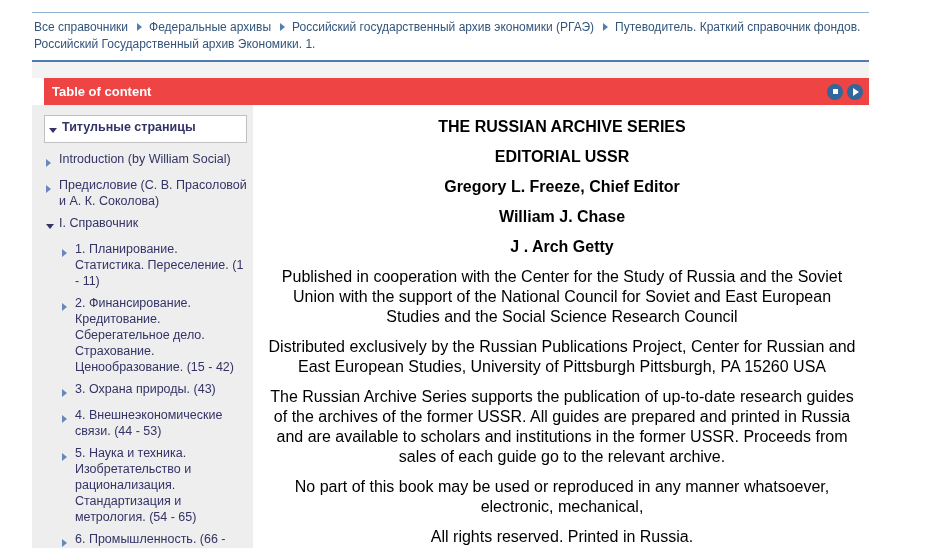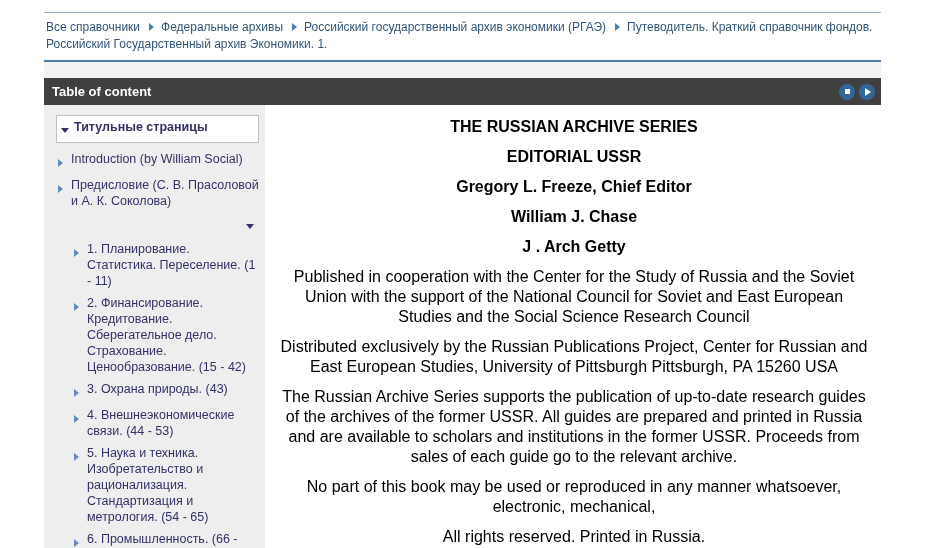--- a/index.html
+++ b/index.html
@@ -5,21 +5,21 @@
   * { box-sizing: border-box; }
   html, body {
     margin: 0; padding: 0;
     width: 935px; height: 548px;
     overflow: hidden;
     background: #ffffff;
     font-family: "Liberation Sans", "DejaVu Sans", sans-serif;
   }
   .page {
     width: 935px; height: 548px;
-    padding-left: 44px;
+    padding-left: 32px;
     overflow: hidden;
   }
   .frame { width: 837px; }
 
   
   .breadcrumb {
     margin-top: 12px;
     border-top: 1px solid #8fb2d4;
     border-bottom: 2px solid #4d7cad;
     padding: 6px 2px 7px 2px;
@@ -42,24 +42,25 @@
     margin: 0 7px 0 9px;
   }
   .bc-strip {
     height: 16px;
     background: #f3f3f3;
   }
 
   
   .panel-bar {
     height: 27px;
-    background: #404040;
+    background: #ef4444;
     display: flex;
     align-items: center;
     padding: 0 6px 0 8px;
+    margin-left: 12px;
   }
   .panel-title {
     color: #ffffff;
     font-weight: bold;
     font-size: 13px;
     flex: 1 1 auto;
   }
   .bar-icons { display: flex; gap: 4px; }
   .circle-btn {
     width: 16px; height: 16px;
@@ -183,20 +184,21 @@
           <div class="side-item lvl1">
     <span class="arrow collapsed"></span>
     <span class="side-label">Introduction (by William Social)</span>
   </div>
           <div class="side-item lvl1">
     <span class="arrow collapsed"></span>
     <span class="side-label">Предисловие (С. В. Прасоловой и А. К. Соколова)</span>
   </div>
           <div class="side-item lvl1">
     <span class="arrow expanded"></span>
+    <span class="side-label">I. Справочник</span>
   </div>
           <div class="side-item lvl2">
     <span class="arrow collapsed"></span>
     <span class="side-label">1. Планирование. Статистика. Переселение. (1 - 11)</span>
   </div>
           <div class="side-item lvl2">
     <span class="arrow collapsed"></span>
     <span class="side-label">2. Финансирование. Кредитование. Сберегательное дело. Страхование. Ценообразование. (15 - 42)</span>
   </div>
           <div class="side-item lvl2">

